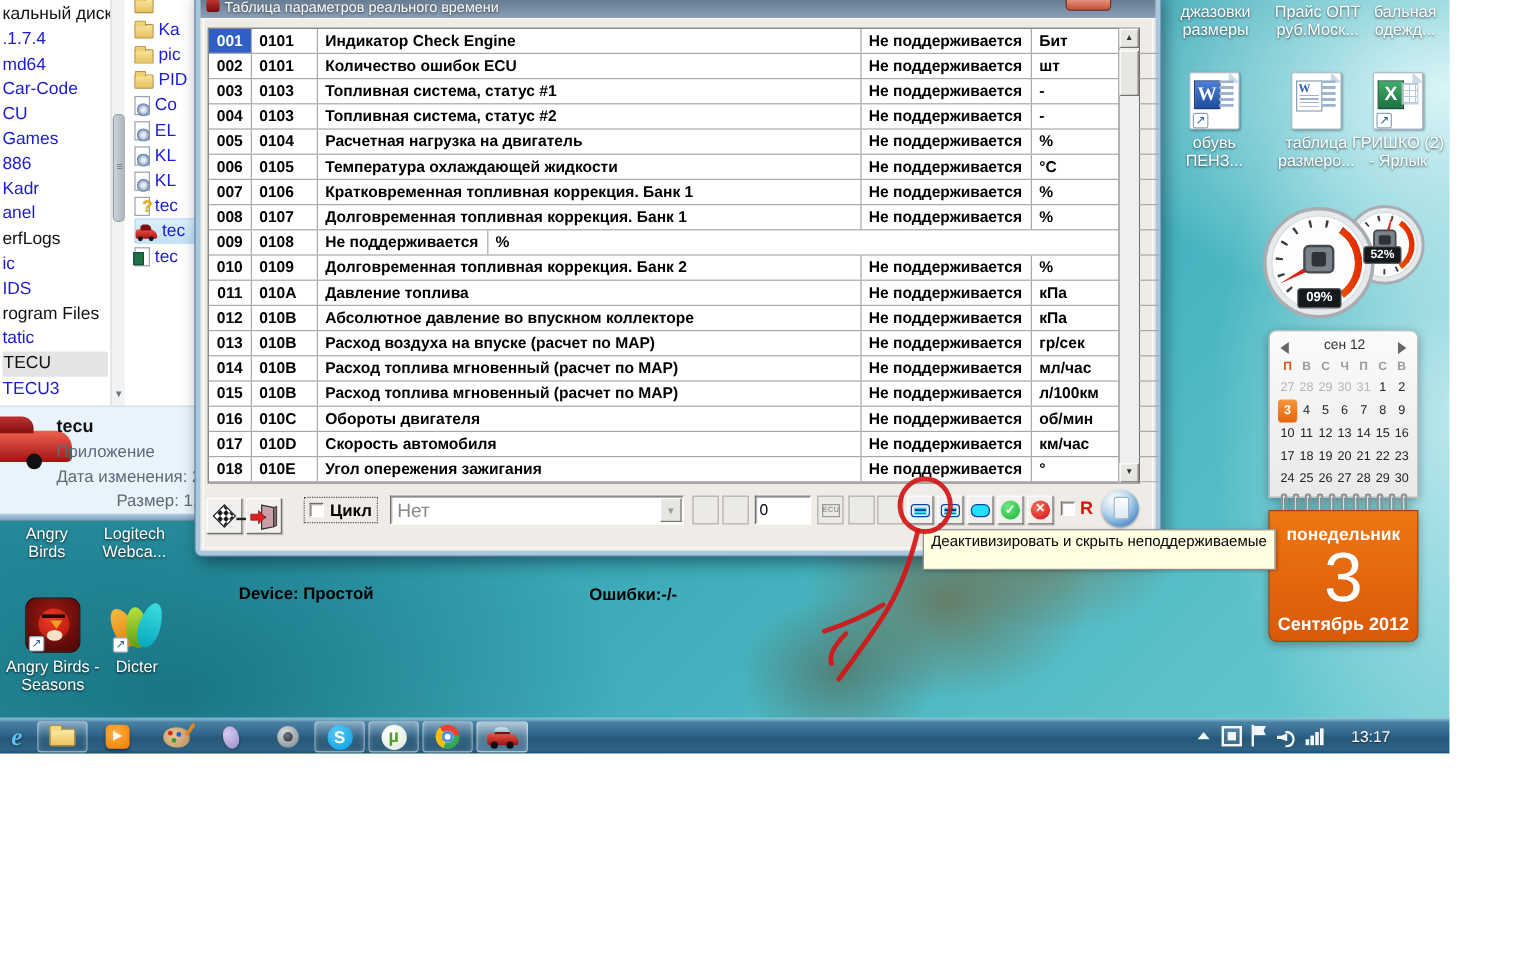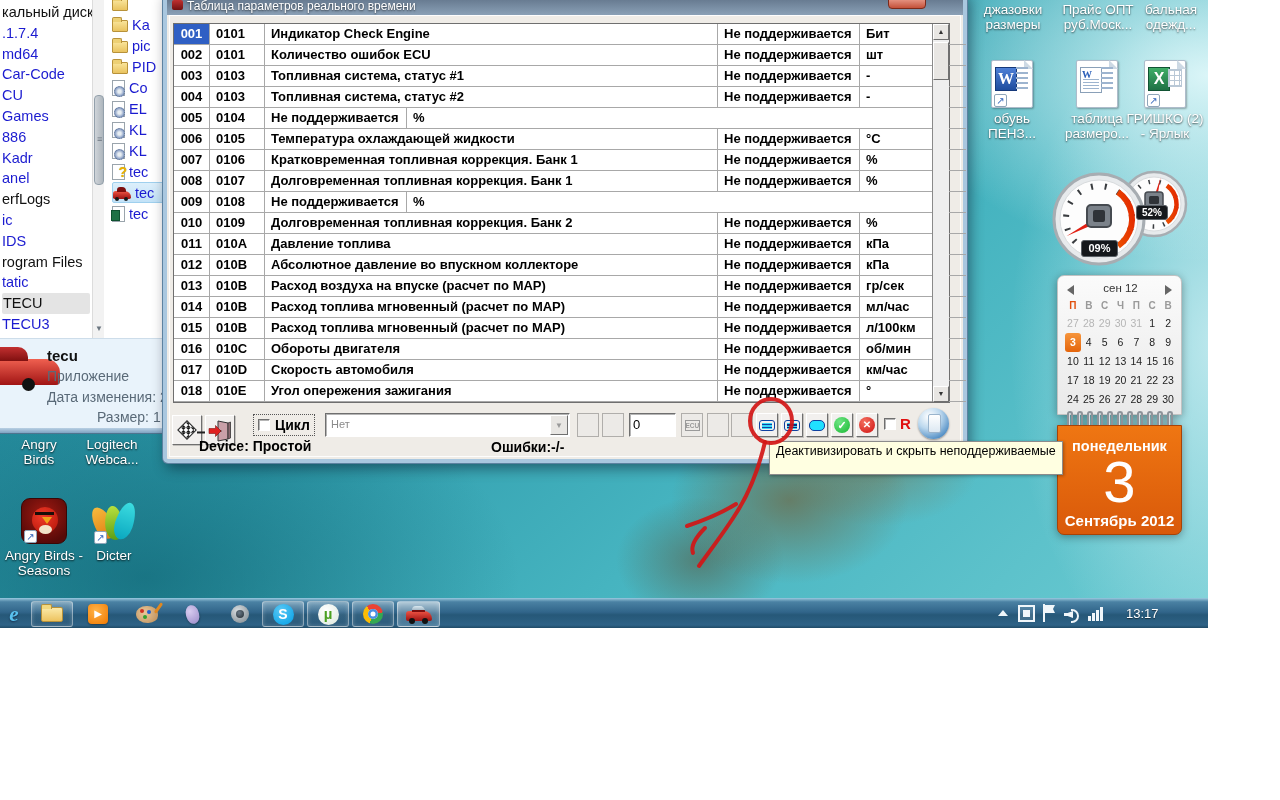--- a/index.html
+++ b/index.html
@@ -145,35 +145,35 @@
   .bigbtn { width:30px; height:30px; }
   .smallbtn { width:22px; height:24px; }
   .flag-check { width:14px; height:14px; background:#fff; border:1px solid #222; transform:rotate(-45deg);
     background-image:linear-gradient(45deg,#111 25%,transparent 25%,transparent 75%,#111 75%),linear-gradient(45deg,#111 25%,transparent 25%,transparent 75%,#111 75%);
     background-size:7px 7px; background-position:0 0,3.5px 3.5px; position:relative; }
   .flag-check::after { content:""; position:absolute; right:-7px; bottom:-7px; width:9px; height:2px; background:#222; transform:rotate(45deg); }
   .cycle-group { position:absolute; border:1px dotted #555; display:flex; align-items:center; gap:5px; padding:2px 4px; }
   .cb { width:12px; height:12px; background:#fff; border:1px solid; border-color:#6f6f6f #fff #fff #6f6f6f; box-shadow:inset 1px 1px 0 #b5b5b5; }
   .cycle-label { font-size:14px; font-weight:bold; color:#000; }
   .combo { position:absolute; height:24px; background:#fff; border:1px solid; border-color:#6f6f6f #fff #fff #6f6f6f; box-shadow:inset 1px 1px 0 #b5b5b5; }
-  .combo-text { position:absolute; left:5px; top:4px; font-size:11px; color:#8a8a8a; }
+  .combo-text { position:absolute; left:5px; top:4px; font-size:16px; color:#8a8a8a; }
   .combo-arrow { position:absolute; right:1px; top:1px; width:18px; height:20px; background:#e8e6e3; border:1px solid; border-color:#fff #707070 #707070 #fff; color:#9a9a9a; font-size:8px; text-align:center; line-height:19px; }
   .edit { position:absolute; height:24px; background:#fff; border:1px solid; border-color:#6f6f6f #fff #fff #6f6f6f; box-shadow:inset 1px 1px 0 #b5b5b5; font-size:13px; padding:3px 0 0 3px; color:#000; }
   .ecu-ic { width:15px; height:11px; border:1px solid #9a9a9a; color:#9a9a9a; font-size:6.5px; font-weight:bold; text-align:center; line-height:10px; }
   .list-ic { width:16px; height:11px; background:#38d8f8; border:1px solid #1040a0; border-radius:3px;
     background-image:repeating-linear-gradient(#1040a0 0 1.5px, transparent 1.5px 3.5px); background-clip:content-box; padding:1.5px 2px; }
   .list-ic.dense { background-image:repeating-linear-gradient(#0a2c80 0 2px, transparent 2px 3.4px); }
   .oval-ic { width:16px; height:11px; background:#20e0ff; border:1.5px solid #1040a0; border-radius:5px; }
   .check-ic { width:16px; height:16px; border-radius:50%; background:radial-gradient(circle at 35% 30%, #6fe584, #18b832); color:#fff; font-size:11px; font-weight:bold; text-align:center; line-height:16px; }
   .x-ic { width:16px; height:16px; border-radius:50%; background:radial-gradient(circle at 35% 30%, #f47060, #cf1010); color:#fff; font-size:10px; font-weight:bold; text-align:center; line-height:16px; }
   .r-label { position:absolute; color:#e01010; font-weight:bold; font-size:15px; }
   .round-ic { position:absolute; width:31px; height:31px; border-radius:50%;
     background:radial-gradient(circle at 35% 28%, #ffffff, #bcd8ee 40%, #5a94c8 75%, #2e6aa8); box-shadow:0 1px 2px rgba(0,0,0,0.4); }
   .round-ic::after { content:""; position:absolute; left:10px; top:6px; width:11px; height:17px; background:linear-gradient(#ffffff,#dce8f2); border:1px solid #9ab4cc; border-radius:2px; }
-  .status-text { position:absolute; font-size:14px; font-weight:bold; color:#000; white-space:nowrap; }
+  .status-text { position:absolute; font-size:14px; font-weight:bold; color:#000; white-space:nowrap;margin-top:48px; }
 
   .tooltip { position:absolute; left:769px; top:441px; height:34px; background:#ffffe1; border:1px solid #8c8c8c; font-size:12.5px; color:#000; padding:2px 6px; white-space:nowrap; box-shadow:1px 1px 3px rgba(0,0,0,0.3); z-index:40; }
 
   .annotation { position:absolute; left:0; top:0; width:1208px; height:628px; z-index:50; pointer-events:none; }
 
   
   .taskbar { position:absolute; left:0; top:598px; width:1208px; height:30px; z-index:30;
     background:linear-gradient(180deg,#85b5cd 0%, #4a81a3 10%, #31658a 45%, #265878 55%, #2e6286 90%, #1f4a66 100%);
     border-top:1px solid #8fc0d8; }
   .tb-icon { position:absolute; top:2px; height:26px; display:flex; align-items:center; justify-content:center; }
@@ -499,20 +499,21 @@
             <div class="trow">
               <div class="tcell tc-num">004</div>
               <div class="tcell tc-pid">0103</div>
               <div class="tcell tc-name">Топливная система, статус #2</div>
               <div class="tcell tc-status">Не поддерживается</div>
               <div class="tcell tc-unit">-</div>
             </div>
             <div class="trow">
               <div class="tcell tc-num">005</div>
               <div class="tcell tc-pid">0104</div>
+              <div class="tcell tc-name">Расчетная нагрузка на двигатель</div>
               <div class="tcell tc-status">Не поддерживается</div>
               <div class="tcell tc-unit">%</div>
             </div>
             <div class="trow">
               <div class="tcell tc-num">006</div>
               <div class="tcell tc-pid">0105</div>
               <div class="tcell tc-name">Температура охлаждающей жидкости</div>
               <div class="tcell tc-status">Не поддерживается</div>
               <div class="tcell tc-unit">°C</div>
             </div>

